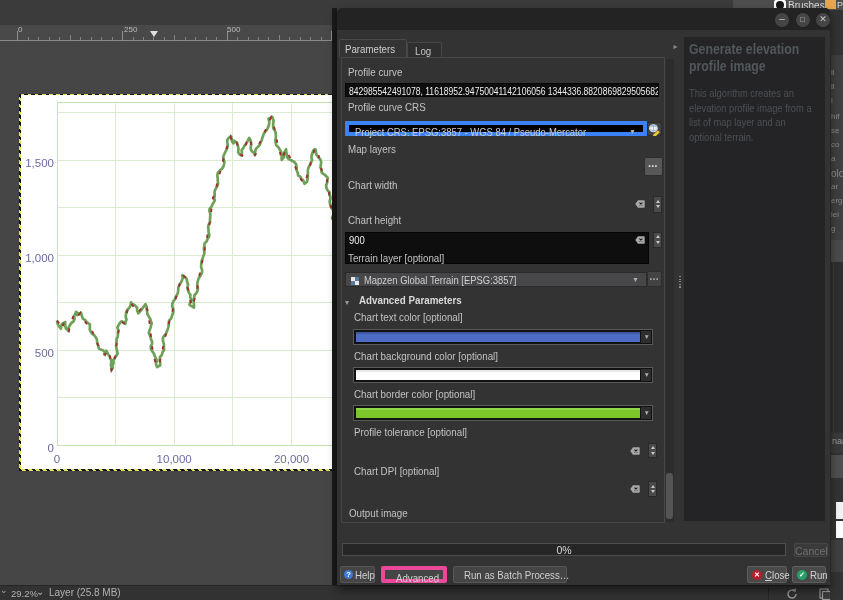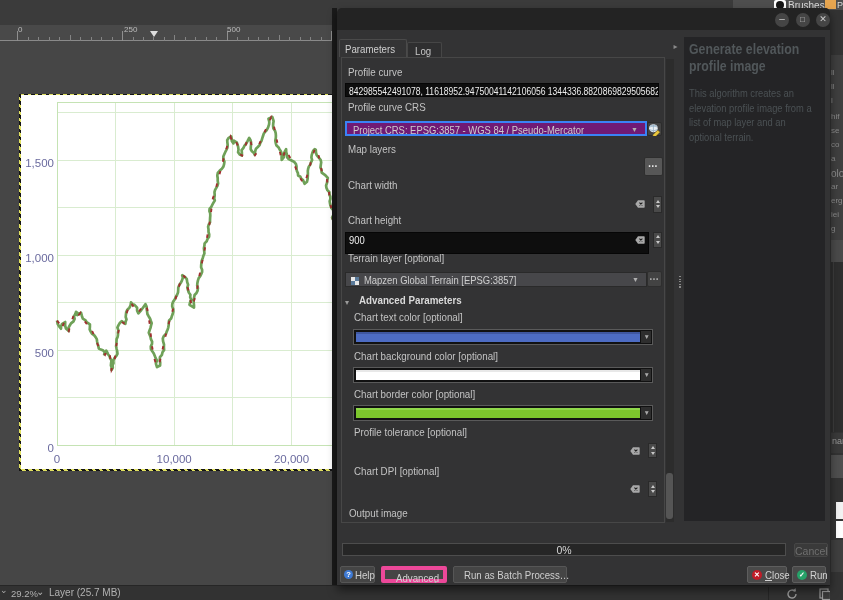--- a/index.html
+++ b/index.html
@@ -95,21 +95,21 @@
   </g>
   <path d="M36.0 225.6 L36.7 229.1 L38.4 231.7 L40.0 233.8 L40.1 231.4 L40.9 229.2 L44.2 227.0 L44.1 230.3 L44.9 233.5 L47.8 236.0 L47.4 233.1 L48.6 230.7 L50.0 228.4 L52.5 226.4 L53.6 223.9 L53.0 221.2 L54.2 219.3 L55.0 216.8 L57.0 218.3 L56.2 220.1 L60.0 217.7 L60.8 220.7 L61.8 223.6 L64.6 225.3 L65.6 227.1 L68.9 229.3 L68.9 231.8 L68.7 234.4 L69.7 236.6 L70.9 238.6 L73.1 240.2 L74.6 242.1 L75.8 244.1 L76.1 246.5 L76.6 248.8 L77.3 251.0 L77.8 253.6 L79.9 254.6 L82.3 255.6 L83.8 257.3 L83.2 259.3 L85.3 257.4 L85.3 255.7 L86.4 257.6 L86.9 259.0 L88.5 261.2 L89.2 263.4 L90.5 265.6 L90.1 268.0 L89.9 270.3 L90.6 272.6 L90.5 275.0 L91.8 272.9 L91.6 270.1 L92.5 268.2 L92.3 265.7 L93.2 263.4 L95.2 261.1 L96.5 258.8 L96.2 256.3 L95.6 253.8 L95.1 251.3 L95.4 248.9 L95.5 246.4 L95.6 244.1 L96.6 242.0 L97.0 239.8 L96.9 237.5 L97.4 235.3 L96.4 232.6 L97.4 230.4 L98.6 228.3 L100.7 226.2 L104.4 228.8 L104.6 226.6 L105.5 224.5 L104.7 222.0 L104.9 219.8 L105.2 217.1 L106.4 214.7 L108.4 212.7 L109.6 210.3 L110.0 207.4 L111.4 209.2 L113.5 209.9 L116.1 212.7 L116.1 215.6 L117.4 218.3 L120.1 215.3 L122.3 212.2 L124.4 209.2 L125.6 211.5 L125.7 214.2 L126.1 216.6 L126.4 219.0 L127.6 221.2 L129.0 223.5 L129.8 225.8 L130.7 228.2 L130.0 230.6 L129.5 232.9 L128.6 235.3 L127.8 237.7 L128.7 239.9 L129.5 242.1 L130.0 244.4 L131.1 246.6 L131.0 248.9 L129.8 251.4 L129.9 254.0 L131.3 256.3 L132.8 258.5 L133.8 260.9 L134.6 263.1 L135.9 265.5 L134.9 268.6 L136.0 272.1 L139.1 270.5 L139.2 267.7 L138.8 264.9 L138.9 262.2 L140.9 259.9 L141.5 257.3 L143.1 254.9 L142.9 252.1 L143.0 249.4 L142.1 246.4 L141.8 243.6 L142.8 241.1 L145.0 238.8 L145.7 236.6 L146.7 234.5 L147.3 232.3 L147.7 230.1 L147.7 227.7 L148.1 225.4 L150.1 223.5 L150.8 221.3 L151.7 219.0 L152.3 216.7 L152.2 214.2 L151.2 211.4 L151.3 208.9 L152.2 206.6 L153.7 204.5 L154.7 202.2 L156.0 200.0 L157.0 197.6 L157.2 195.0 L157.3 192.4 L158.3 190.0 L159.8 187.8 L161.0 185.4 L161.8 182.8 L161.2 180.2 L163.9 181.8 L165.8 184.2 L166.2 187.1 L167.1 189.8 L166.3 192.6 L167.0 195.0 L167.8 197.5 L169.4 199.7 L169.2 202.2 L170.1 204.6 L169.1 207.2 L168.5 209.8 L173.0 212.6 L173.0 210.1 L172.7 207.5 L172.6 205.0 L173.1 202.5 L173.6 200.0 L175.5 198.0 L176.6 195.6 L176.9 193.2 L176.2 190.5 L176.4 188.0 L176.9 185.6 L177.7 183.1 L179.2 181.2 L180.2 179.1 L181.1 177.0 L181.1 174.7 L180.1 172.3 L180.2 170.0 L180.4 167.8 L180.8 165.6 L181.7 163.2 L182.4 160.8 L183.4 158.5 L183.2 155.9 L182.9 153.3 L183.4 150.8 L183.6 148.4 L185.7 146.3 L186.5 144.0 L188.1 141.8 L188.2 139.4 L187.5 136.8 L187.5 134.3 L187.1 131.8 L187.8 129.5 L189.0 127.4 L189.0 125.2 L189.1 122.9 L189.3 120.7 L189.2 118.4 L188.4 116.1 L188.6 113.8 L190.3 111.8 L191.4 109.7 L192.5 107.6 L193.8 105.5 L193.2 103.5 L193.7 100.4 L193.5 97.1 L194.1 94.9 L195.3 92.8 L196.5 90.6 L197.1 88.4 L196.7 85.9 L196.7 83.3 L196.3 80.5 L196.8 77.9 L198.6 75.8 L200.9 73.7 L202.4 71.6 L203.1 69.2 L203.4 66.8 L202.4 64.0 L202.3 61.5 L203.3 59.2 L204.3 57.0 L205.4 54.8 L206.4 52.6 L206.7 50.3 L206.4 47.6 L206.2 45.2 L207.4 43.2 L210.2 41.4 L210.6 43.6 L210.8 45.9 L212.5 48.4 L212.9 45.7 L215.7 47.3 L216.6 49.8 L217.2 52.2 L217.5 54.6 L217.1 57.2 L218.7 59.6 L220.8 60.5 L220.9 57.9 L220.6 55.2 L222.3 53.2 L223.4 50.8 L225.2 48.6 L226.4 46.4 L228.2 42.9 L229.4 44.9 L230.0 47.1 L230.1 49.3 L229.8 51.6 L229.7 54.3 L230.9 56.3 L232.9 58.0 L233.7 59.8 L234.3 55.9 L235.0 53.7 L236.8 52.0 L238.6 50.1 L239.2 48.1 L240.5 45.8 L241.3 43.2 L242.0 41.0 L242.7 38.8 L244.1 36.8 L245.8 35.0 L247.1 32.3 L248.1 29.4 L248.3 26.8 L247.5 23.8 L251.3 22.0 L252.0 24.1 L252.6 26.2 L252.2 28.7 L252.1 31.0 L252.4 33.5 L254.0 35.7 L254.7 38.1 L254.9 40.6 L254.8 43.1 L254.3 45.8 L254.8 48.3 L255.5 50.5 L257.4 52.2 L258.5 54.2 L259.8 56.2 L260.8 59.0 L260.6 62.0 L260.7 65.0 L262.7 62.5 L263.2 59.4 L263.6 56.8 L265.1 54.1 L265.2 57.1 L266.0 59.9 L266.2 62.4 L267.7 64.1 L270.1 65.3 L273.0 66.7 L275.0 69.2 L275.5 71.4 L275.5 73.8 L275.9 76.0 L276.9 78.1 L277.1 80.5 L279.4 81.7 L280.3 83.7 L282.0 85.1 L283.6 88.8 L286.0 86.7 L286.6 84.0 L286.8 81.2 L286.9 78.3 L286.8 75.9 L287.2 73.6 L287.9 71.5 L289.4 69.5 L290.0 67.3 L291.1 65.2 L290.4 62.5 L290.7 60.1 L291.4 57.8 L292.3 55.6 L293.7 54.1 L294.8 54.9 L295.0 57.6 L295.7 60.2 L297.7 62.5 L299.6 64.8 L300.2 67.3 L299.8 69.9 L299.5 72.5 L300.5 74.9 L300.7 77.6 L303.8 79.8 L306.8 82.9 L306.3 85.4 L306.0 87.9 L305.1 90.5 L305.4 92.8 L306.4 95.1 L308.4 97.2 L308.4 99.5 L309.3 101.6 L309.4 103.9 L308.7 106.2 L309.0 108.4 L309.5 110.6 L310.3 112.9 L312.2 115.1 L312.4 117.5 L312.4 119.9 L311.1 122.5 L311.9 124.8" fill="none" stroke="#6fa158" stroke-width="2.7" stroke-linejoin="round"></path>
   <path d="M36.0 225.6 L38.3 228.4 L40.7 234.1 L43.0 227.4 L45.4 233.1 L47.7 236.0 L50.1 228.4 L52.4 220.8 L54.8 217.0 L57.1 220.8 L59.4 217.9 L61.8 223.6 L65.3 228.4 L68.8 229.4 L71.2 236.0 L74.7 244.6 L78.2 253.1 L81.7 255.9 L84.1 259.8 L86.4 255.0 L88.8 258.8 L90.5 274.9 L93.4 268.3 L95.8 246.4 L98.1 233.1 L100.5 226.5 L102.8 228.4 L105.2 219.9 L107.5 212.2 L109.9 207.5 L112.2 211.3 L114.6 213.6 L116.9 217.9 L119.2 214.7 L121.6 211.3 L123.9 209.4 L126.3 214.1 L128.6 228.4 L131.0 251.2 L133.3 263.6 L135.7 271.1 L138.0 270.2 L140.3 259.8 L142.7 249.3 L145.0 238.9 L148.6 225.6 L152.1 214.1 L155.6 199.9 L159.1 187.6 L161.4 179.9 L163.8 181.9 L166.1 190.0 L168.5 199.9 L170.8 211.9 L173.2 205.2 L175.5 198.0 L177.9 183.2 L181.4 165.7 L184.9 148.6 L188.4 129.6 L191.9 103.0 L194.3 97.3 L196.6 85.9 L200.1 73.6 L203.7 59.3 L207.2 47.9 L209.5 41.6 L211.9 47.9 L214.2 45.1 L216.5 49.8 L218.9 59.3 L221.2 60.6 L223.6 53.6 L225.9 46.0 L228.9 42.8 L231.2 53.6 L234.1 60.1 L236.5 56.4 L238.8 47.9 L241.2 43.1 L244.7 34.6 L247.0 28.9 L250.1 22.4 L252.9 30.8 L256.4 47.9 L258.8 56.4 L260.7 65.0 L262.9 59.3 L264.6 54.4 L267.0 59.3 L270.5 65.0 L273.5 69.8 L277.5 80.2 L281.0 85.9 L283.5 88.8 L286.9 78.3 L290.4 65.0 L293.9 53.6 L296.3 54.6 L298.6 65.0 L301.0 77.4 L303.3 80.2 L305.7 83.1 L308.0 97.3 L309.8 110.6 L311.9 124.8" fill="none" stroke="#a03030" stroke-width="1.9" stroke-dasharray="3.5 9.5"></path>
 </svg>
 </div>
 
 <div class="abs" style="left:0;top:585px;width:843px;height:15px;background:#323232;border-top:1px solid #262626;"></div>
 <div class="abs" style="left:0px;top:585px;font-size:9px;color:#aaaaaa;">⌄</div>
 <div class="abs" style="left:11px;top:588px;font-size:9.5px;color:#b2b2b2;">29.2%</div>
 <div class="abs" style="left:36px;top:586px;font-size:10px;color:#b2b2b2;">⌄</div>
-<div class="abs" style="left:49px;top:587px;font-size:10px;color:#b2b2b2;">Layer (25.7 MB)</div>
+<div class="abs" style="left:49px;top:587px;font-size:10px;color:#b2b2b2;">Layer (25.8 MB)</div>
 <div class="abs" style="left:768px;top:587px;width:1px;height:13px;background:#262626;"></div>
 <div class="abs" style="left:785px;top:586px;"><svg width="14" height="13" viewBox="0 0 14 13">
       <path d="M11 7 a4 4 0 1 1 -1.2 -2.8" fill="none" stroke="#9a9a9a" stroke-width="1.4"></path>
       <path d="M10.5 1 l0.5 3.4 -3.4 -0.5z" fill="#9a9a9a"></path>
     </svg></div>
 <div class="abs" style="left:818px;top:586px;"><svg width="14" height="13" viewBox="0 0 14 13">
       <rect x="2" y="2" width="8" height="9" fill="none" stroke="#9a9a9a" stroke-width="1.2"></rect>
       <rect x="4.5" y="4.5" width="8" height="8" fill="#3a3a3a" stroke="#9a9a9a" stroke-width="1.2"></rect>
     </svg></div>
 
@@ -153,21 +153,21 @@
 
   <div class="abs" style="left:328.5px;top:51px;width:8px;height:463px;background:#2c2c2c;"></div>
   <div class="abs" style="left:329px;top:465px;width:7px;height:46px;background:#555555;border-radius:3px;"></div>
   <div class="abs" style="left:341.5px;top:268px;width:2px;height:12px;background:repeating-linear-gradient(#8a8a8a 0 1.2px,transparent 1.2px 2.6px);"></div>
 
   <div class="abs cond" style="left:10.5px;top:58px;font-size:11.5px;color:#c3c3c3;white-space:nowrap;">Profile curve</div>
   <div class="abs" style="left:8px;top:75px;width:314px;height:14px;background:#0e0e0e;border:1px solid #060606;color:#ededed;font-size:11.5px;overflow:hidden;">
       <span class="xcond" style="position:absolute;left:3px;top:1px;">842985542491078, 11618952.94750041142106056 1344336.8820869829505682)</span>
     </div>
   <div class="abs cond" style="left:10.5px;top:93px;font-size:11.5px;color:#c3c3c3;white-space:nowrap;">Profile curve CRS</div>
-  <div class="abs" style="left:8px;top:112.5px;width:302px;height:15px;background:#701a75;border:2px solid #3b82f6;color:#cecece;font-size:11.5px;">
+  <div class="abs" style="left:8px;top:112.5px;width:302px;height:15px;background:#000000;border:4px solid #3b82f6;color:#cecece;font-size:11.5px;">
       <span class="condi" style="position:absolute;left:6px;top:1px;">Project CRS: EPSG:3857 - WGS 84 / Pseudo-Mercator</span>
       <span style="position:absolute;right:7px;top:3px;font-size:7px;color:#b0b0b0;">▼</span>
     </div>
   <div class="abs" style="left:310px;top:113.5px;width:14.5px;height:14.5px;background:#424242;border:1px solid #2c2c2c;border-radius:2px;">
  <svg width="13" height="13" viewBox="0 0 13 13" style="position:absolute;left:0px;top:0px;">
   <ellipse cx="5.4" cy="5.2" rx="4.3" ry="4" fill="#e8eef2"></ellipse>
   <path d="M2 7.5 a4.3 4 0 0 0 3 1.6 z" fill="#9fc0d8"></path>
   <path d="M1.5 4 q4 -2.5 8 0 M1.5 6.6 q4 2.5 8 0 M5.4 1.2 v8 M2.2 2.2 q3.2 2 6.4 0" stroke="#8aa8c0" stroke-width="0.7" fill="none"></path>
   <path d="M5.2 11.8 l4.6 -4.6 2 2 -4.6 4.6 -2.6 0.6z" fill="#e8c63e" stroke="#a8891e" stroke-width="0.5"></path>
  </svg>
@@ -178,21 +178,21 @@
   <div class="abs" style="left:298px;top:192.0px;">
       <svg width="10" height="8" viewBox="0 0 10 8" style="display:block">
         <path d="M3 0.3 H9 Q9.7 0.3 9.7 1 V7 Q9.7 7.7 9 7.7 H3 L0.3 4z" fill="#a8a8a8"></path>
         <path d="M4.4 2.6 l3 2.8 M7.4 2.6 l-3 2.8" stroke="#1a1a1a" stroke-width="1.1"></path>
       </svg>
     </div>
   <div class="abs" style="left:316px;top:188.0px;width:8.5px;height:16.5px;background:#4a4a4a;border:1px solid #2a2a2a;"></div>
   <div class="abs" style="left:318.5px;top:191.5px;width:0;height:0;border-left:2px solid transparent;border-right:2px solid transparent;border-bottom:3.5px solid #c8c8c8;"></div>
   <div class="abs" style="left:318.5px;top:197.0px;width:0;height:0;border-left:2px solid transparent;border-right:2px solid transparent;border-top:3.5px solid #c8c8c8;"></div>
   <div class="abs cond" style="left:10.5px;top:206px;font-size:11.5px;color:#c3c3c3;white-space:nowrap;">Chart height</div>
-  <div class="abs" style="left:8px;top:224px;width:304px;height:22px;background:#0e0e0e;border:1px solid #060606;color:#ededed;font-size:11.5px;overflow:hidden;">
+  <div class="abs" style="left:8px;top:224px;width:304px;height:32px;background:#0e0e0e;border:1px solid #060606;color:#ededed;font-size:11.5px;overflow:hidden;">
       <span class="condi" style="position:absolute;left:3px;top:1px;">900</span>
     </div>
   <div class="abs" style="left:298px;top:227.5px;">
       <svg width="10" height="8" viewBox="0 0 10 8" style="display:block">
         <path d="M3 0.3 H9 Q9.7 0.3 9.7 1 V7 Q9.7 7.7 9 7.7 H3 L0.3 4z" fill="#a8a8a8"></path>
         <path d="M4.4 2.6 l3 2.8 M7.4 2.6 l-3 2.8" stroke="#1a1a1a" stroke-width="1.1"></path>
       </svg>
     </div>
   <div class="abs" style="left:316px;top:223.5px;width:8.5px;height:16.5px;background:#4a4a4a;border:1px solid #2a2a2a;"></div>
   <div class="abs" style="left:318.5px;top:227px;width:0;height:0;border-left:2px solid transparent;border-right:2px solid transparent;border-bottom:3.5px solid #c8c8c8;"></div>

